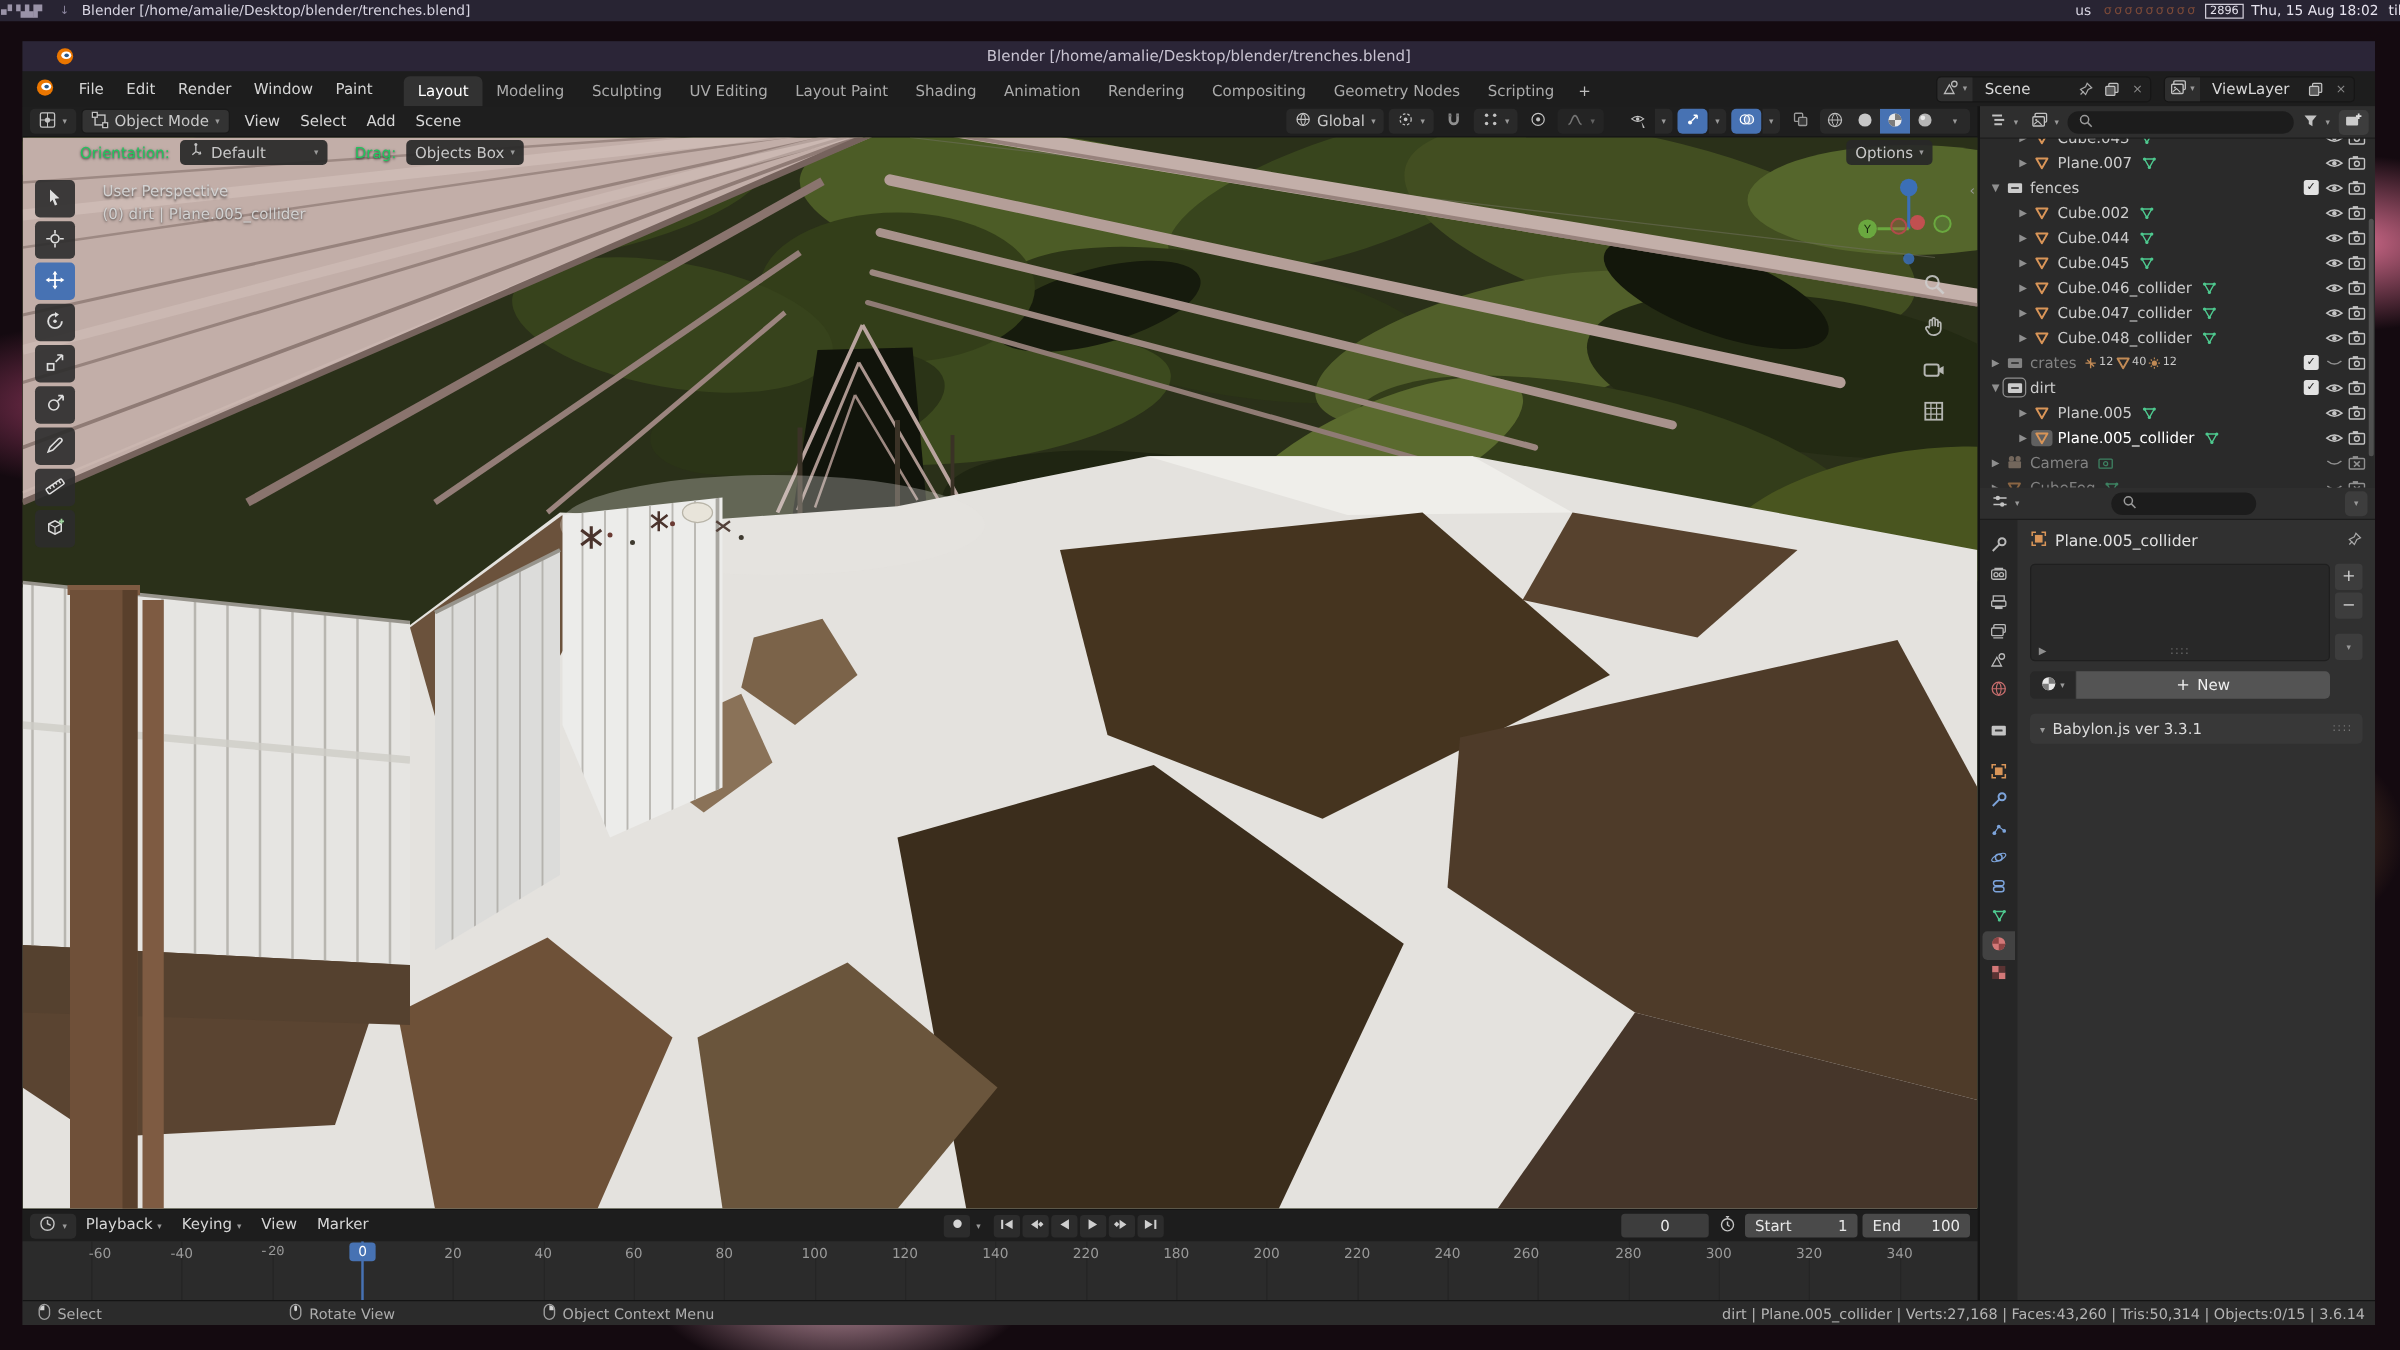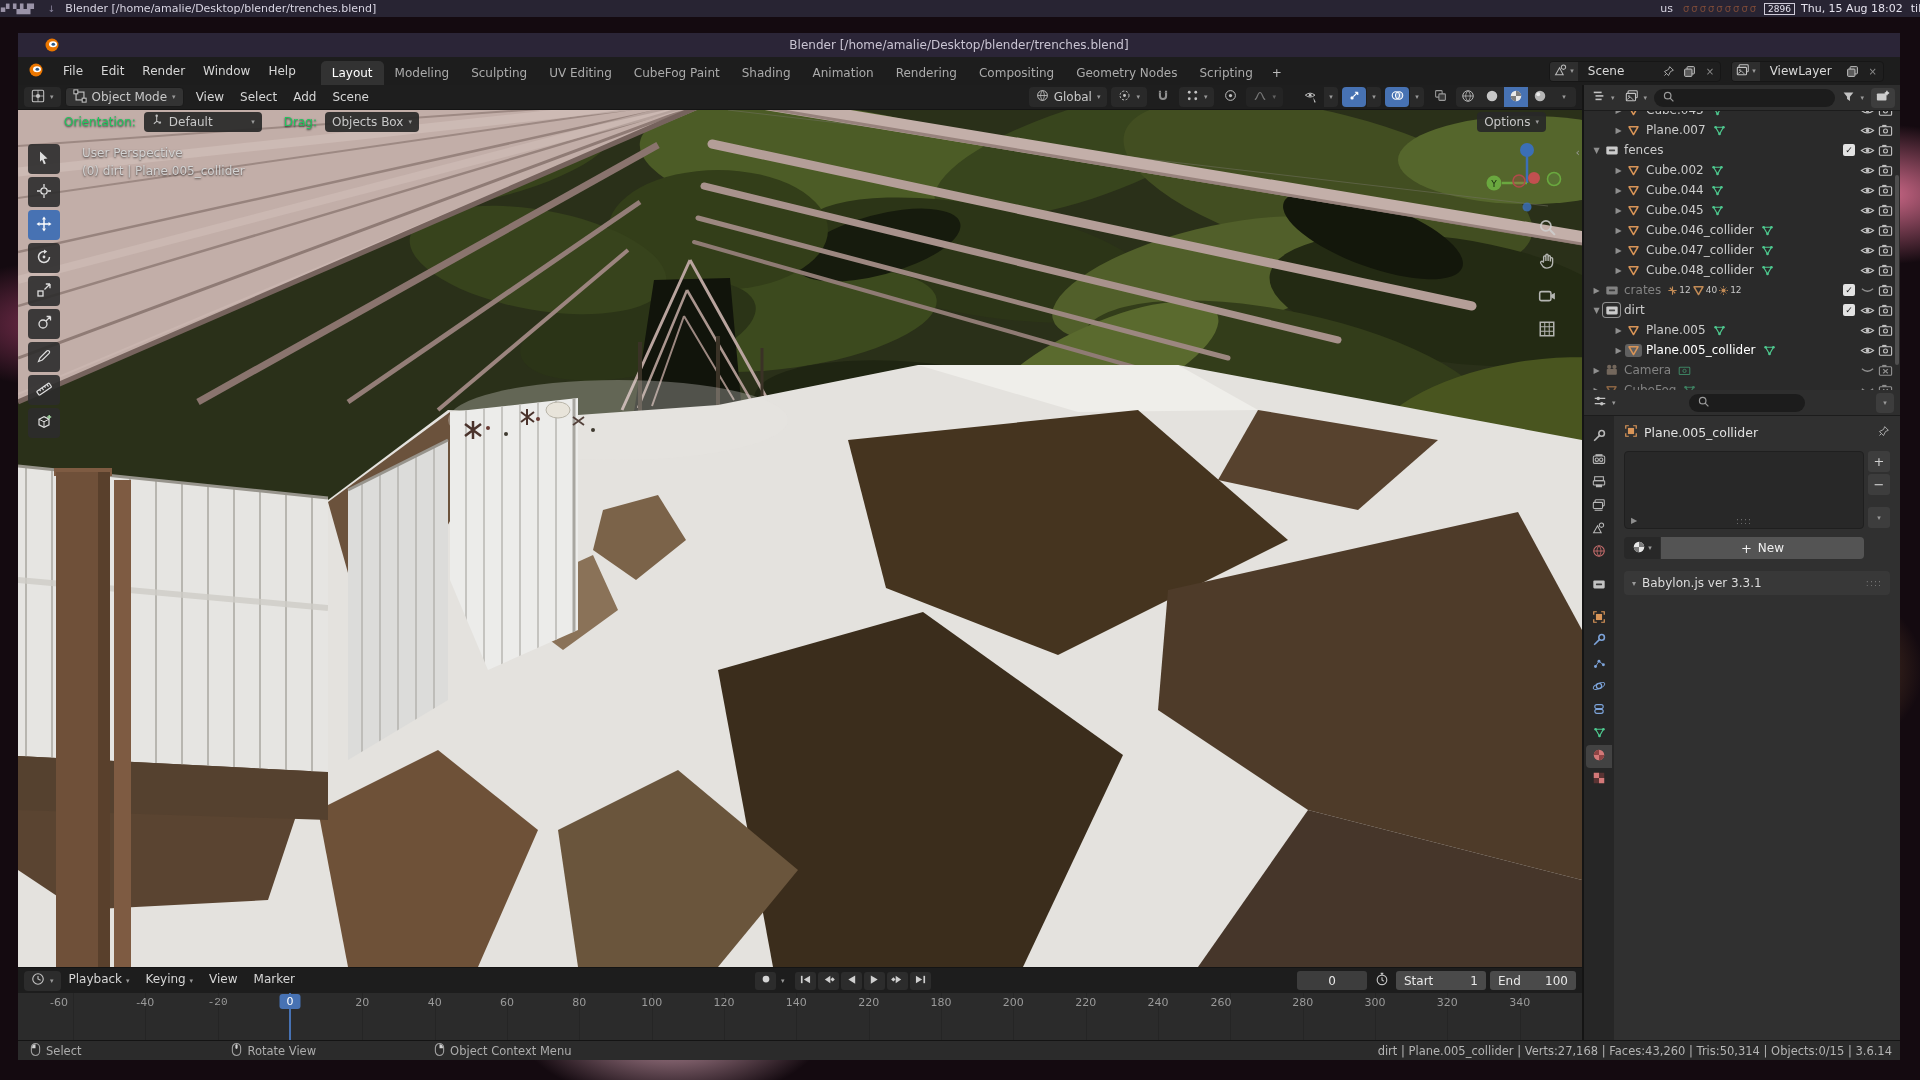--- a/index.html
+++ b/index.html
@@ -176,27 +176,27 @@
         </svg></span>
     <span>Blender [/home/amalie/Desktop/blender/trenches.blend]</span>
   </div>
 
   <div class="topbar">
     <span class="blogo2" id="blogo2"><svg width="16" height="16" viewBox="0 0 16 16" fill="none" xmlns="http://www.w3.org/2000/svg">
           <circle cx="8" cy="8" r="6.5" fill="#ea7600"></circle>
           <ellipse cx="9" cy="7.2" rx="4" ry="3" fill="#fff"></ellipse>
           <ellipse cx="9.3" cy="7.2" rx="1.8" ry="1.5" fill="#2a5a8a"></ellipse>
         </svg></span>
-    <span id="top-menus"><span class="menu">File</span><span class="menu">Edit</span><span class="menu">Render</span><span class="menu">Window</span><span class="menu">Help</span></span>
+    <span id="top-menus"><span class="menu">File</span><span class="menu">Edit</span><span class="menu">Render</span><span class="menu">Window</span><span class="menu">Paint</span></span>
     <span class="wtabs" id="wtabs">
         <span class="wtab active">Layout</span>
         <span class="wtab">Modeling</span>
         <span class="wtab">Sculpting</span>
         <span class="wtab">UV Editing</span>
-        <span class="wtab">CubeFog Paint</span>
+        <span class="wtab">Layout Paint</span>
         <span class="wtab">Shading</span>
         <span class="wtab">Animation</span>
         <span class="wtab">Rendering</span>
         <span class="wtab">Compositing</span>
         <span class="wtab">Geometry Nodes</span>
         <span class="wtab">Scripting</span>
         <span class="wtab add">+</span>
       </span>
     <span class="grow"></span>
     <span class="idblock">
@@ -715,21 +715,21 @@
                 <span>1</span>
             </span>
             <span class="field duo" style="width:86px">
               <span>End</span>
                 <span>100</span>
             </span>
           </span>
         </div>
         <div class="tltrack" id="tltrack">
             <div class="tickline" style="left: 54.998px;"></div>
-            <div class="ticklabel" style="left: 41px;">-60</div>
+            <div class="ticklabel" style="left: 62px;">-60</div>
             <div class="tickline" style="left: 127.332px;"></div>
             <div class="ticklabel" style="left: 127.332px;">-40</div>
             <div class="tickline" style="left: 199.666px;"></div>
             <div class="ticklabel" style="left: 199.666px; font-family: Liberation Mono, monospace;">-20</div>
             <div class="tickline" style="left: 272px;"></div>
             <div class="tickline" style="left: 344.334px;"></div>
             <div class="ticklabel" style="left: 344.334px;">20</div>
             <div class="tickline" style="left: 416.668px;"></div>
             <div class="ticklabel" style="left: 416.668px;">40</div>
             <div class="tickline" style="left: 489.002px;"></div>

